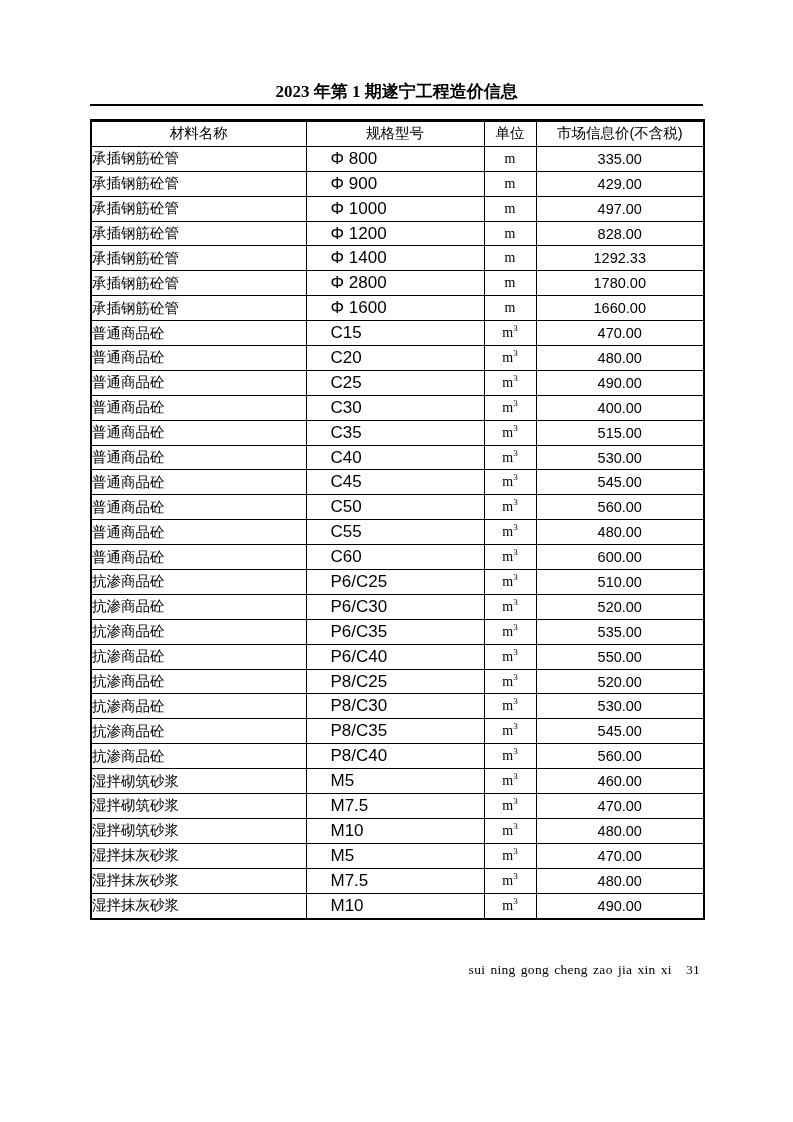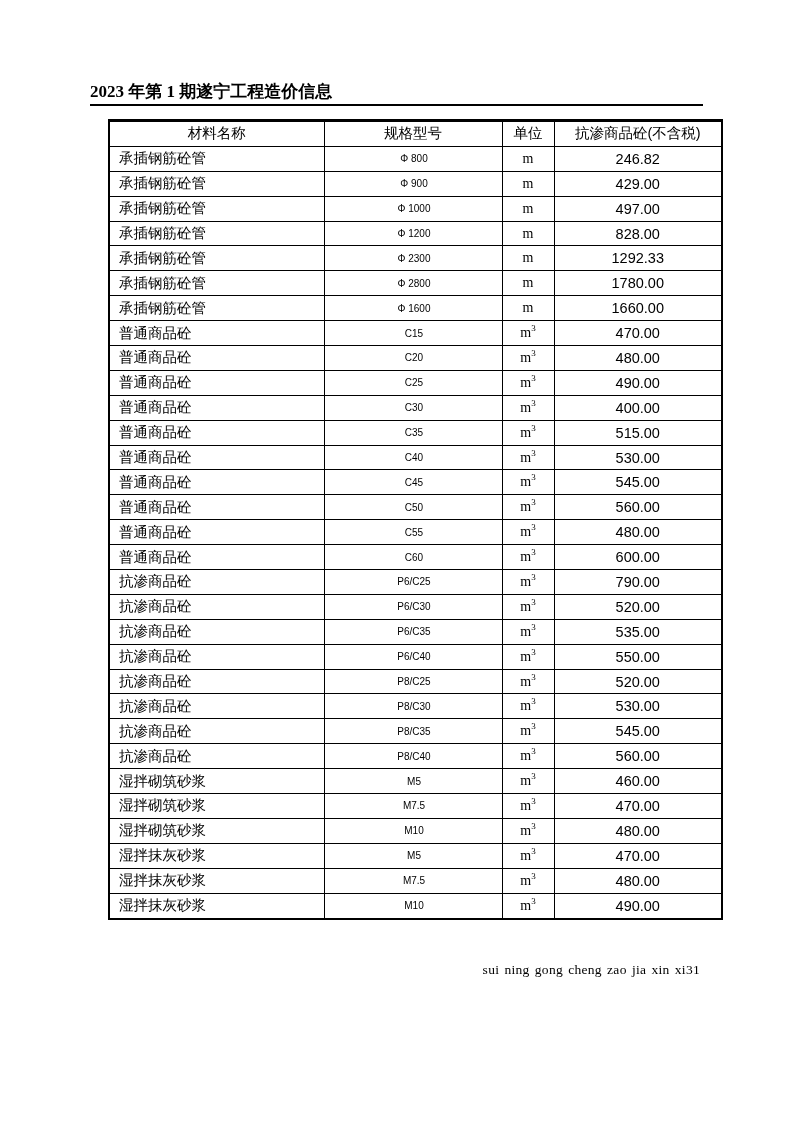--- a/index.html
+++ b/index.html
@@ -6,33 +6,33 @@
   body {
     width: 793px; height: 1122px;
     background: #ffffff;
     position: relative;
     font-family: "Liberation Sans", sans-serif;
     color: #000;
   }
   .page-header {
     position: absolute;
     left: 90px; width: 613px; top: 80px;
-    display: flex; justify-content: flex-start; align-items: baseline;
+    display: flex; justify-content: center; align-items: baseline;
     font-family: "Liberation Serif", "DejaVu Serif", serif;
     font-weight: bold;
     font-size: 17px;
   }
   .header-rule {
     position: absolute;
     left: 90px; width: 613px; top: 104px;
     height: 2px; background: #000;
   }
   table.price-table {
     position: absolute;
-    left: 108px; top: 119px;
+    left: 90px; top: 119px;
     width: 613px;
     border-collapse: collapse;
     table-layout: fixed;
     border: 2.5px solid #000;
     border-top-width: 3px;
   }
   .price-table th, .price-table td {
     border: 1.4px solid #000;
     height: 23.9px;
     padding: 0;
@@ -43,27 +43,26 @@
   .price-table col.c1 { width: 215px; }
   .price-table col.c2 { width: 178px; }
   .price-table col.c3 { width: 52px; }
   .price-table col.c4 { width: 168px; }
   .price-table th {
     text-align: center;
     font-size: 14.5px;
   }
   td.c-name {
     text-align: left;
-    padding-left: 9px;
     font-size: 14.5px;
   }
   td.c-spec {
-    text-align: center;
-    padding-left: 2px;
-    font-size: 10px;
+    text-align: left;
+    padding-left: 24px;
+    font-size: 17px;
   }
   td.c-unit {
     text-align: center;
     font-family: "Liberation Serif", "DejaVu Serif", serif;
     font-size: 14px;
   }
   td.c-unit sup {
     font-size: 9px;
     line-height: 0;
   }
@@ -72,21 +71,21 @@
     font-size: 14.5px;
   }
   .page-footer {
     position: absolute;
     right: 93px; top: 962px;
     font-family: "Liberation Serif", "DejaVu Serif", serif;
     font-size: 13.5px;
     letter-spacing: 0.3px;
     word-spacing: 1.5px;
   }
-  .page-footer .page-num { margin-left: 0; }
+  .page-footer .page-num { margin-left: 14px; }
 </style>
 </head>
 <body>
 
 <div class="page-header">
   <span>2023 年第 1 期</span>
   <span>遂宁工程造价信息</span>
 </div>
 
 <div class="header-rule"></div>
@@ -96,29 +95,29 @@
     <col class="c1">
       <col class="c2">
       <col class="c3">
       <col class="c4">
   </colgroup>
   <thead>
     <tr>
       <th>材料名称</th>
       <th>规格型号</th>
       <th>单位</th>
-      <th>抗渗商品砼(不含税)</th>
+      <th>市场信息价(不含税)</th>
     </tr>
   </thead>
   <tbody>
       <tr>
     <td class="c-name">承插钢筋砼管</td>
     <td class="c-spec">Φ 800</td>
     <td class="c-unit">m</td>
-    <td class="c-price">246.82</td>
+    <td class="c-price">335.00</td>
   </tr>
       <tr>
     <td class="c-name">承插钢筋砼管</td>
     <td class="c-spec">Φ 900</td>
     <td class="c-unit">m</td>
     <td class="c-price">429.00</td>
   </tr>
       <tr>
     <td class="c-name">承插钢筋砼管</td>
     <td class="c-spec">Φ 1000</td>
@@ -126,21 +125,21 @@
     <td class="c-price">497.00</td>
   </tr>
       <tr>
     <td class="c-name">承插钢筋砼管</td>
     <td class="c-spec">Φ 1200</td>
     <td class="c-unit">m</td>
     <td class="c-price">828.00</td>
   </tr>
       <tr>
     <td class="c-name">承插钢筋砼管</td>
-    <td class="c-spec">Φ 2300</td>
+    <td class="c-spec">Φ 1400</td>
     <td class="c-unit">m</td>
     <td class="c-price">1292.33</td>
   </tr>
       <tr>
     <td class="c-name">承插钢筋砼管</td>
     <td class="c-spec">Φ 2800</td>
     <td class="c-unit">m</td>
     <td class="c-price">1780.00</td>
   </tr>
       <tr>
@@ -206,21 +205,21 @@
       <tr>
     <td class="c-name">普通商品砼</td>
     <td class="c-spec">C60</td>
     <td class="c-unit">m<sup>3</sup></td>
     <td class="c-price">600.00</td>
   </tr>
       <tr>
     <td class="c-name">抗渗商品砼</td>
     <td class="c-spec">P6/C25</td>
     <td class="c-unit">m<sup>3</sup></td>
-    <td class="c-price">790.00</td>
+    <td class="c-price">510.00</td>
   </tr>
       <tr>
     <td class="c-name">抗渗商品砼</td>
     <td class="c-spec">P6/C30</td>
     <td class="c-unit">m<sup>3</sup></td>
     <td class="c-price">520.00</td>
   </tr>
       <tr>
     <td class="c-name">抗渗商品砼</td>
     <td class="c-spec">P6/C35</td>

